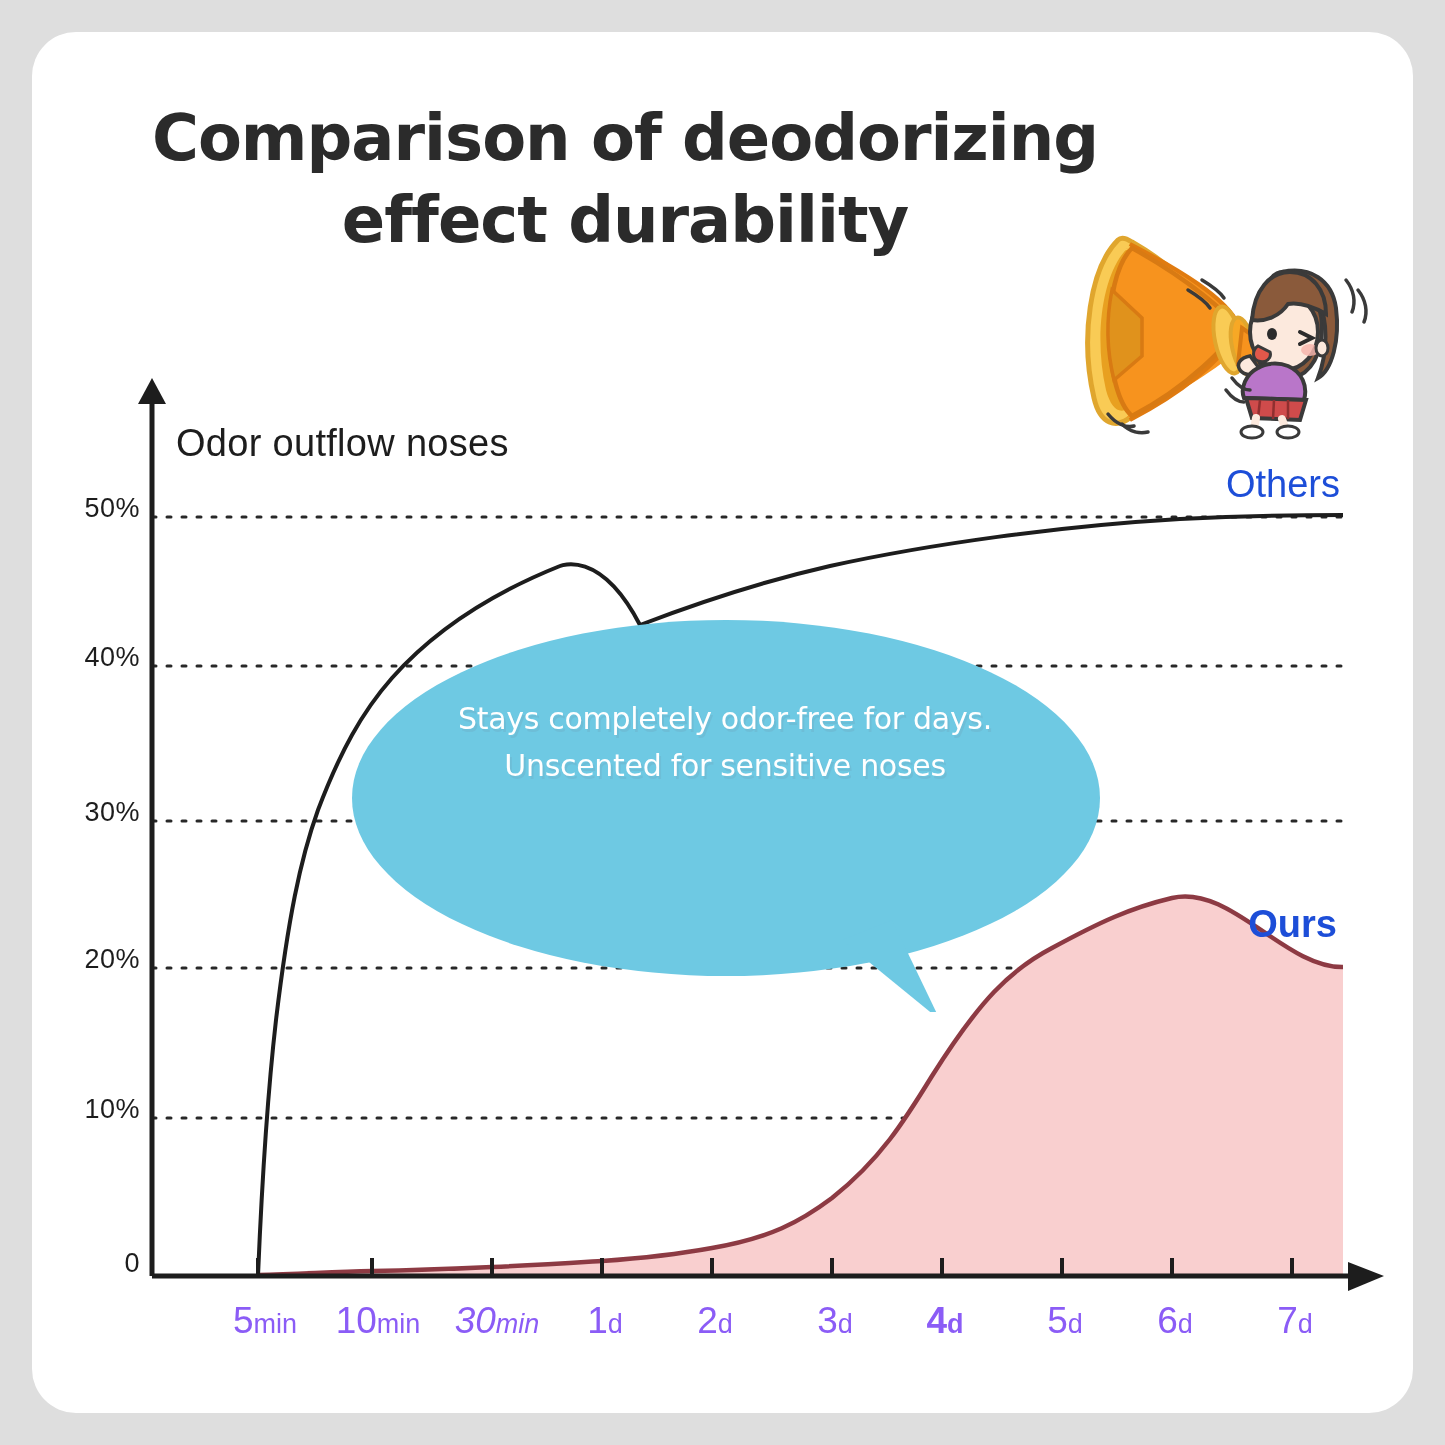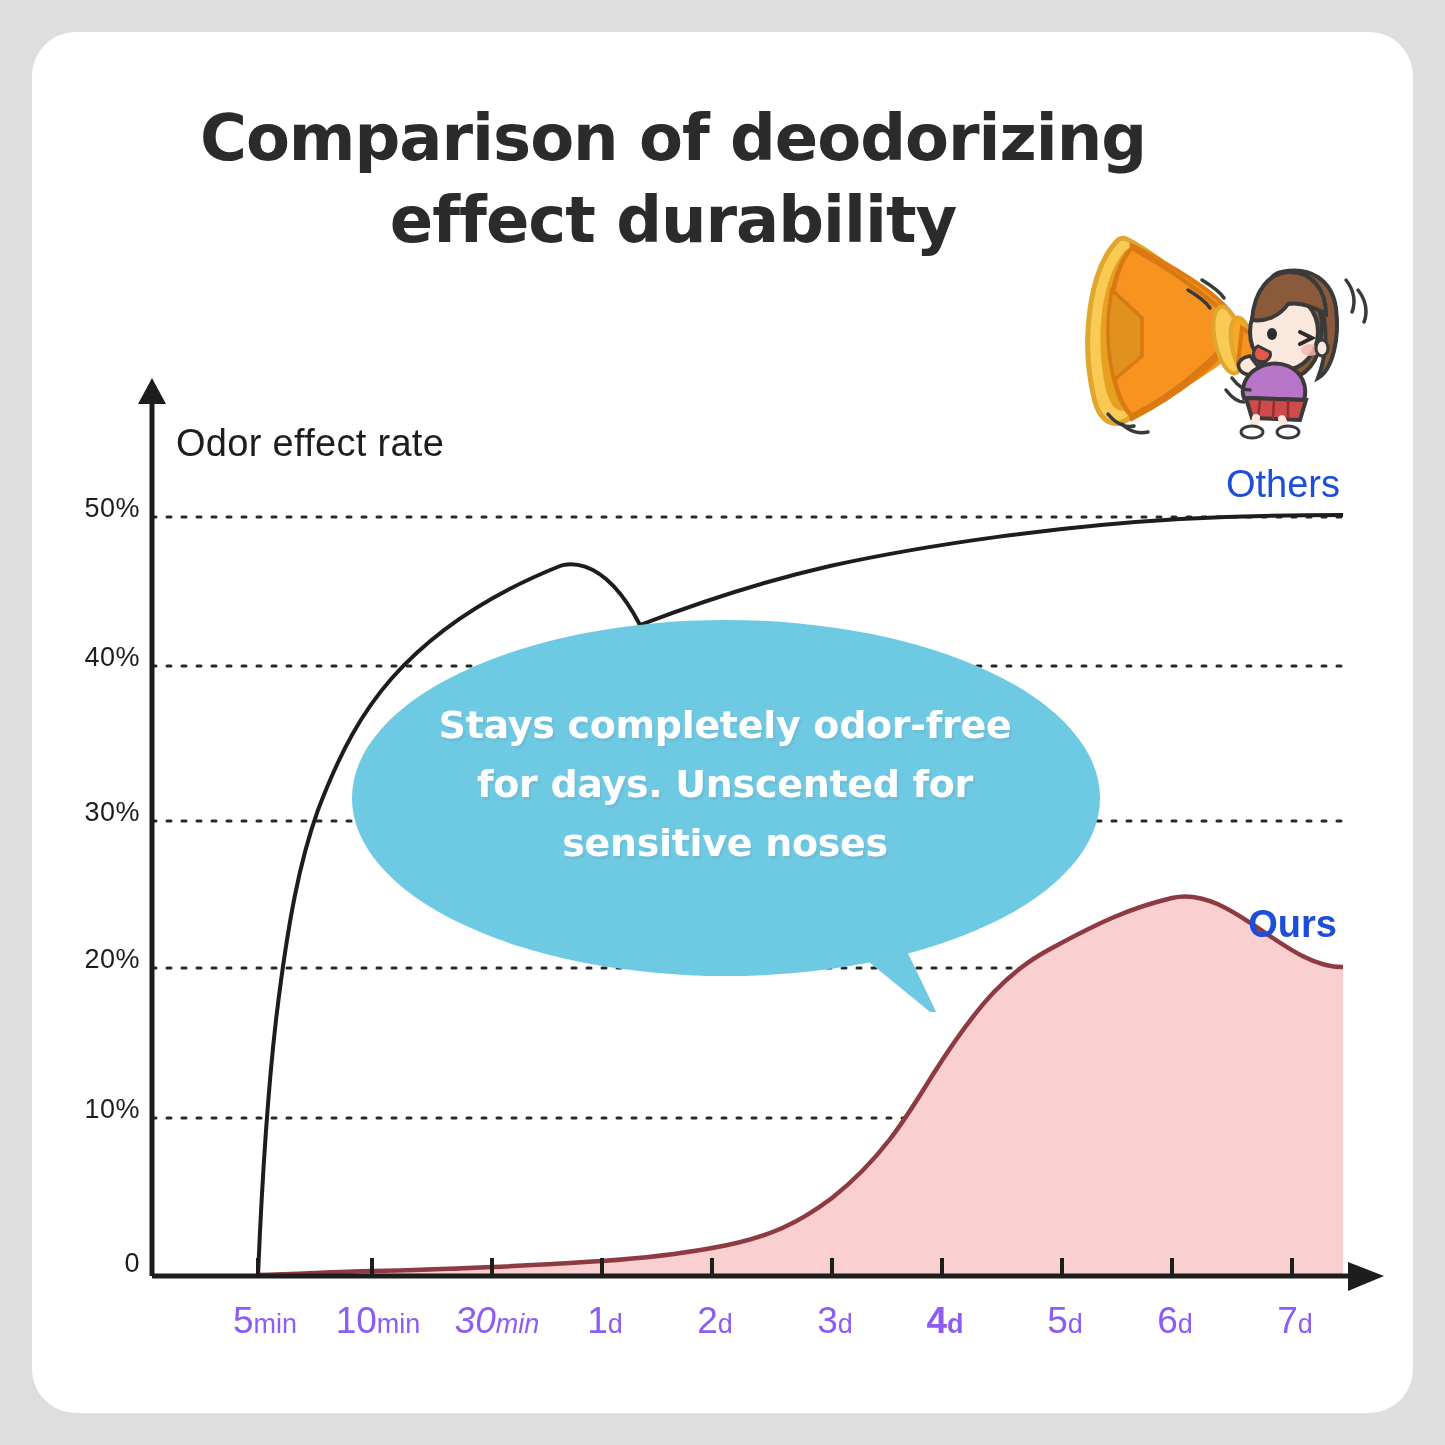--- a/index.html
+++ b/index.html
@@ -38,21 +38,20 @@
     top: 98px;
     width: 1250px;
     text-align: center;
     font-family: "DejaVu Sans", sans-serif;
     font-weight: 700;
     font-size: 64px;
     line-height: 1.28;
     letter-spacing: -1px;
     color: #2b2b2b;
     white-space: pre-line;
-    padding-left: 48px;
   }
 
   
   #chart-area {
     position: absolute;
     left: 0;
     top: 0;
     width: 1445px;
     height: 1445px;
   }
@@ -123,22 +122,22 @@
     height: 392px;
   }
   #bubble-svg { position: absolute; left: 0; top: 0; }
   #bubble-text {
     position: absolute;
     left: 58px;
     top: 76px;
     width: 630px;
     text-align: center;
     font-family: "DejaVu Sans", sans-serif;
-    font-weight: 700;
-    font-size: 38px;
+    font-weight: 400;
+    font-size: 30px;
     line-height: 1.55;
     color: #ffffff;
     text-shadow: 2px 3px 0 rgba(110,180,205,0.55);
     letter-spacing: -0.3px;
   }
 
   
   #mascot {
     position: absolute;
     left: 1060px;
@@ -229,21 +228,21 @@
           <line x1="602" y1="1276" x2="602" y2="1258"></line>
           <line x1="712" y1="1276" x2="712" y2="1258"></line>
           <line x1="832" y1="1276" x2="832" y2="1258"></line>
           <line x1="942" y1="1276" x2="942" y2="1258"></line>
           <line x1="1062" y1="1276" x2="1062" y2="1258"></line>
           <line x1="1172" y1="1276" x2="1172" y2="1258"></line>
           <line x1="1292" y1="1276" x2="1292" y2="1258"></line>
         </g>
       </svg>
 
-      <div id="y-axis-title">Odor effect rate</div>
+      <div id="y-axis-title">Odor outflow noses</div>
 
       <div class="y-tick-wrap" style="top:493px;">
         <span class="y-tick-label">50%</span>
       </div>
       <div class="y-tick-wrap" style="top:642px;">
         <span class="y-tick-label">40%</span>
       </div>
       <div class="y-tick-wrap" style="top:797px;">
         <span class="y-tick-label">30%</span>
       </div>

